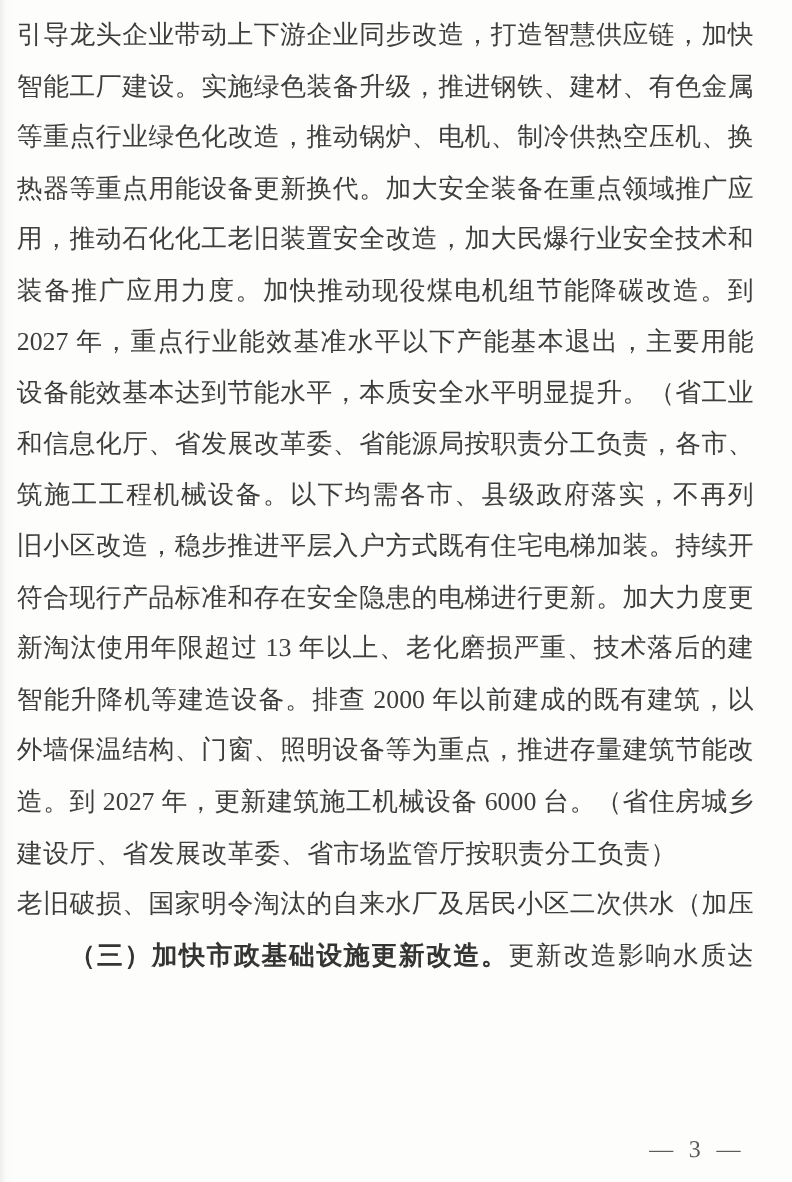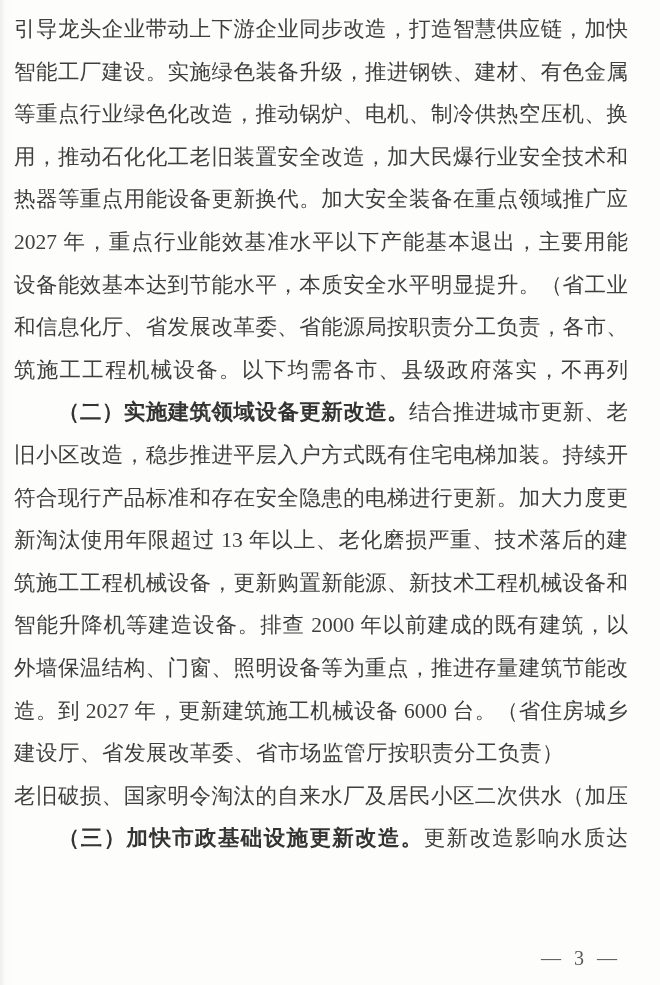--- a/index.html
+++ b/index.html
@@ -54,31 +54,30 @@
   }
 </style>
 </head>
 <body>
 
 <div class="page">
   <div class="doc-lines" id="doc-lines">
       <div class="line"><span class="seg-normal">引导龙头企业带动上下游企业同步改造，打造智慧供应链，加快</span></div>
       <div class="line"><span class="seg-normal">智能工厂建设。实施绿色装备升级，推进钢铁、建材、有色金属</span></div>
       <div class="line"><span class="seg-normal">等重点行业绿色化改造，推动锅炉、电机、制冷供热空压机、换</span></div>
+      <div class="line"><span class="seg-normal">热器等重点用能设备更新换代。加大安全装备在重点领域推广应</span></div>
       <div class="line"><span class="seg-normal">用，推动石化化工老旧装置安全改造，加大民爆行业安全技术和</span></div>
-      <div class="line"><span class="seg-normal">热器等重点用能设备更新换代。加大安全装备在重点领域推广应</span></div>
+      <div class="line"><span class="seg-normal">装备推广应用力度。加快推动现役煤电机组节能降碳改造。到</span></div>
       <div class="line"><span class="seg-normal">2027 年，重点行业能效基准水平以下产能基本退出，主要用能</span></div>
       <div class="line"><span class="seg-normal">设备能效基本达到节能水平，本质安全水平明显提升。（省工业</span></div>
       <div class="line"><span class="seg-normal">和信息化厅、省发展改革委、省能源局按职责分工负责，各市、</span></div>
       <div class="line"><span class="seg-normal">筑施工工程机械设备。以下均需各市、县级政府落实，不再列出）</span></div>
-      <div class="line indent"><span class="seg-bold">（二）实施建筑领域设备更新改造。</span><span class="seg-normal">结合推进城市更新、老</span></div>
       <div class="line"><span class="seg-normal">旧小区改造，稳步推进平层入户方式既有住宅电梯加装。持续开</span></div>
       <div class="line"><span class="seg-normal">符合现行产品标准和存在安全隐患的电梯进行更新。加大力度更</span></div>
       <div class="line"><span class="seg-normal">新淘汰使用年限超过 13 年以上、老化磨损严重、技术落后的建</span></div>
-      <div class="line"><span class="seg-normal">筑施工工程机械设备，更新购置新能源、新技术工程机械设备和</span></div>
       <div class="line"><span class="seg-normal">智能升降机等建造设备。排查 2000 年以前建成的既有建筑，以</span></div>
       <div class="line"><span class="seg-normal">外墙保温结构、门窗、照明设备等为重点，推进存量建筑节能改</span></div>
       <div class="line"><span class="seg-normal">造。到 2027 年，更新建筑施工机械设备 6000 台。（省住房城乡</span></div>
       <div class="line short"><span class="seg-normal">建设厅、省发展改革委、省市场监管厅按职责分工负责）</span></div>
       <div class="line"><span class="seg-normal">老旧破损、国家明令淘汰的自来水厂及居民小区二次供水（加压</span></div>
       <div class="line indent"><span class="seg-bold">（三）加快市政基础设施更新改造。</span><span class="seg-normal">更新改造影响水质达标、</span></div>
     </div>
   <div class="page-number">— 3 —</div>
 </div>
 

